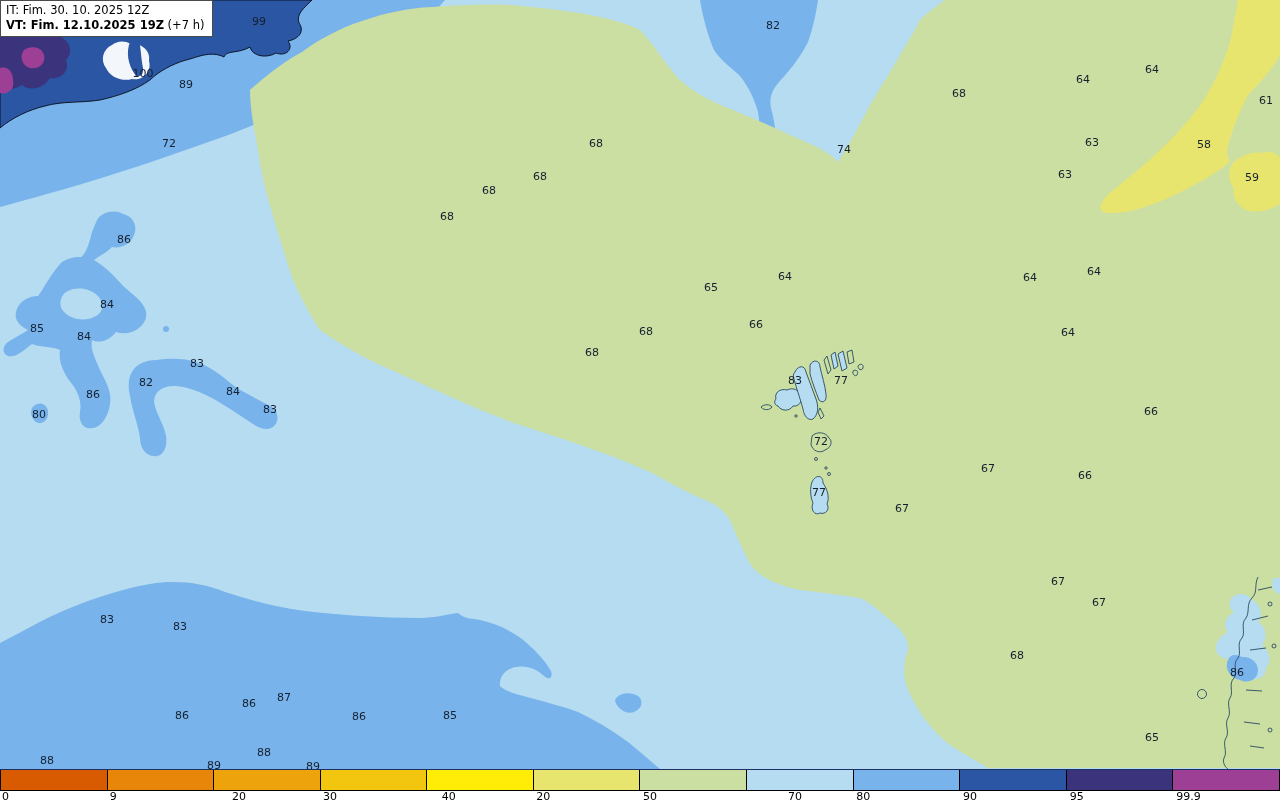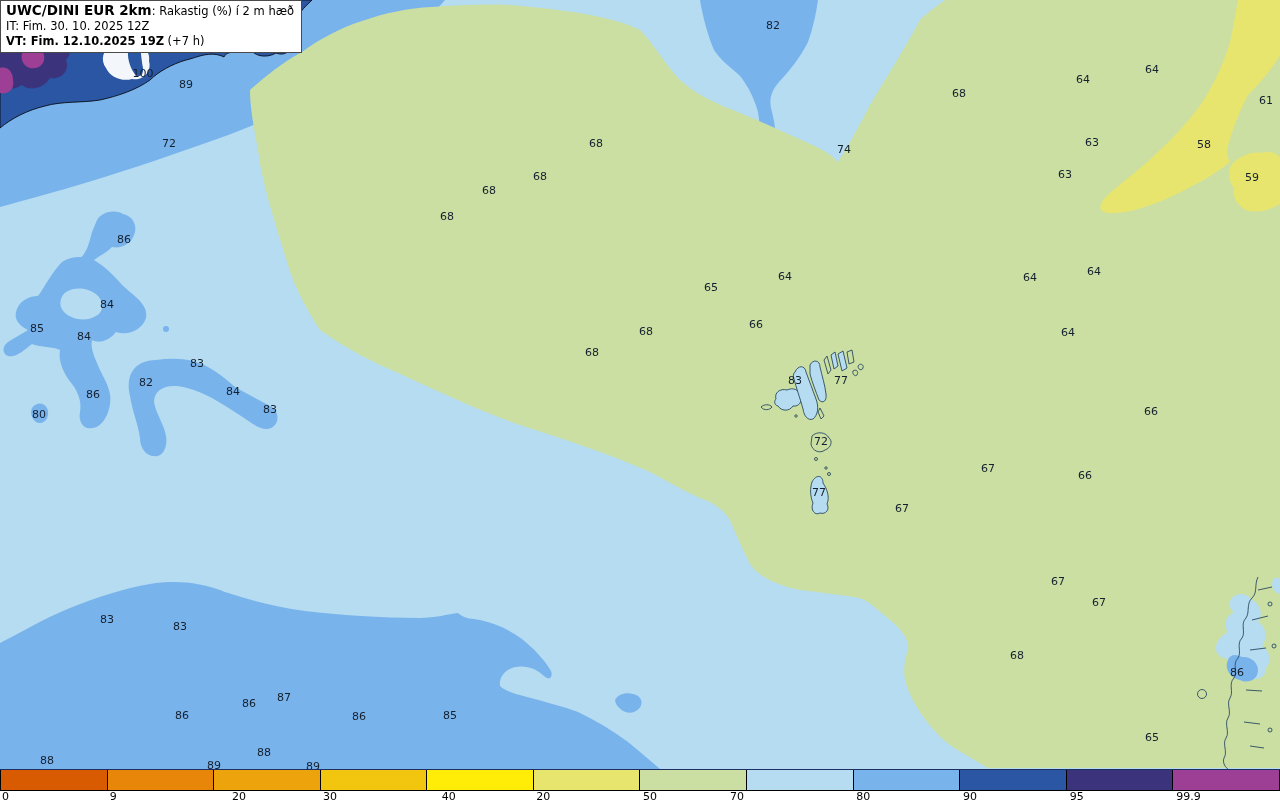--- a/index.html
+++ b/index.html
@@ -201,21 +201,20 @@
         <text x="359" y="716" text-anchor="middle" dominant-baseline="central" class="maplabel">86</text>
         <text x="450" y="715" text-anchor="middle" dominant-baseline="central" class="maplabel">85</text>
         <text x="47" y="760" text-anchor="middle" dominant-baseline="central" class="maplabel">88</text>
         <text x="264" y="752" text-anchor="middle" dominant-baseline="central" class="maplabel">88</text>
         <text x="214" y="765" text-anchor="middle" dominant-baseline="central" class="maplabel">89</text>
         <text x="313" y="766" text-anchor="middle" dominant-baseline="central" class="maplabel">89</text>
       </g>
   </svg>
 
   <div id="title-box">
-    <div><span class="t1b">UWC/DINI EUR 2km</span><span>: Rakastig (%) í 2 m hæð</span></div>
     <div>IT: Fim. 30. 10. 2025 12Z</div>
     <div><span class="b">VT: Fim. 12.10.2025 19Z</span><span> (+7 h)</span></div>
   </div>
 
   <div id="colorbar">
     <div id="colorbar-segments">
         <div class="seg" style="background: rgb(216, 91, 2);"></div>
         <div class="seg" style="background: rgb(232, 134, 10);"></div>
         <div class="seg" style="background: rgb(237, 164, 12);"></div>
         <div class="seg" style="background: rgb(242, 197, 14);"></div>
@@ -229,21 +228,21 @@
         <div class="seg" style="background: rgb(157, 63, 148);"></div>
       </div>
     <div id="colorbar-labels">
         <span style="left: 2px;">0</span>
         <span style="left: 109.667px;">9</span>
         <span style="left: 232px;">20</span>
         <span style="left: 323px;">30</span>
         <span style="left: 429.667px; margin-left: 12px;">40</span>
         <span style="left: 536.333px;">20</span>
         <span style="left: 643px;">50</span>
-        <span style="left: 730px;">70</span>
+        <span style="left: 788px;">70</span>
         <span style="left: 856.333px;">80</span>
         <span style="left: 963px;">90</span>
         <span style="left: 1069.67px;">95</span>
         <span style="left: 1176.33px;">99.9</span>
       </div>
   </div>
 
 </div>
 
 </body></html>

